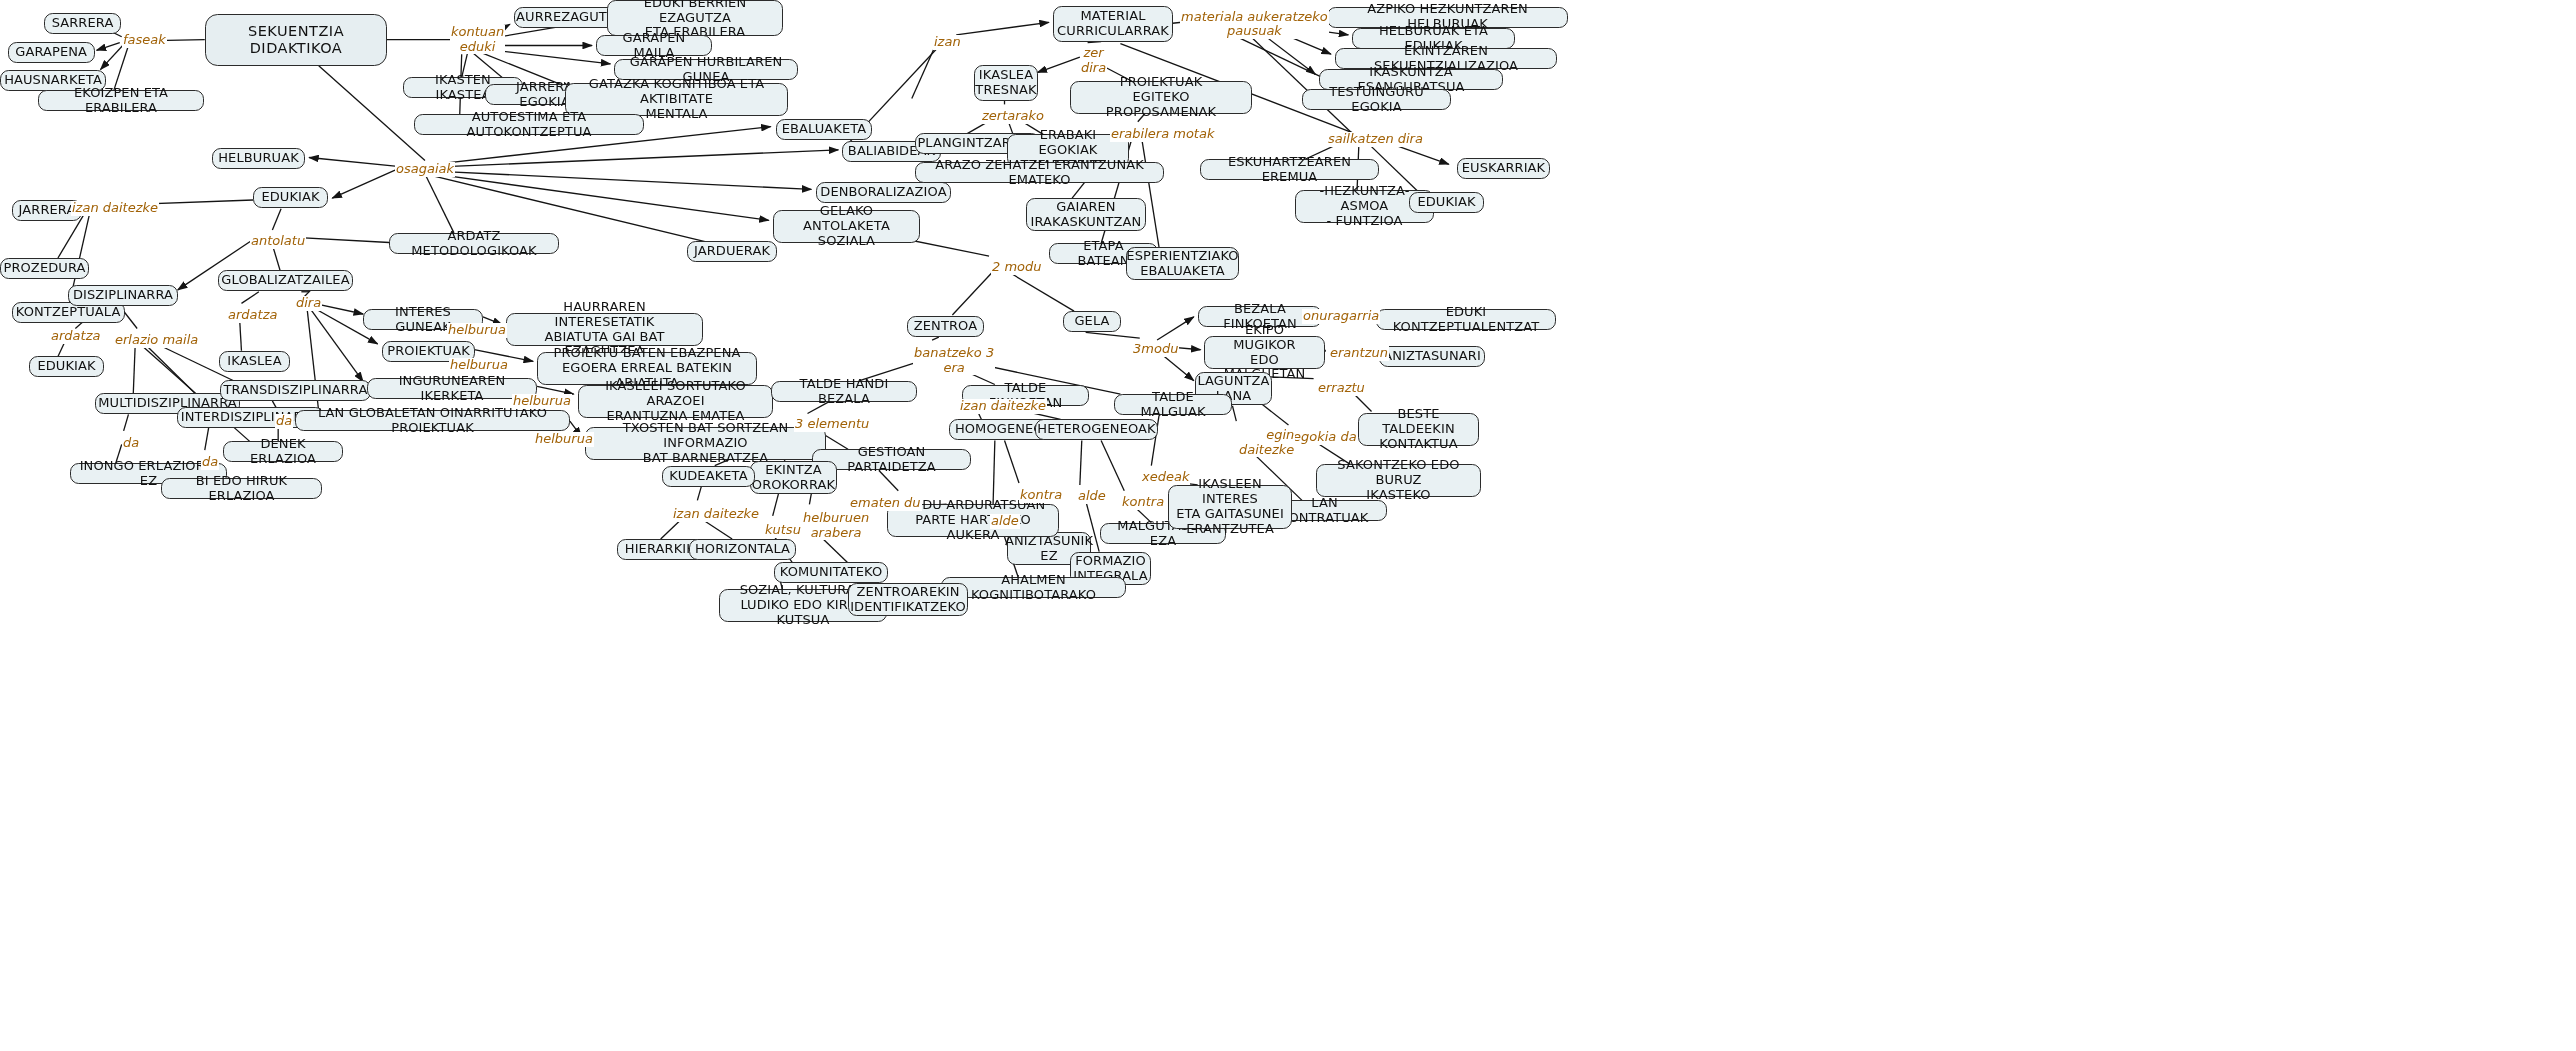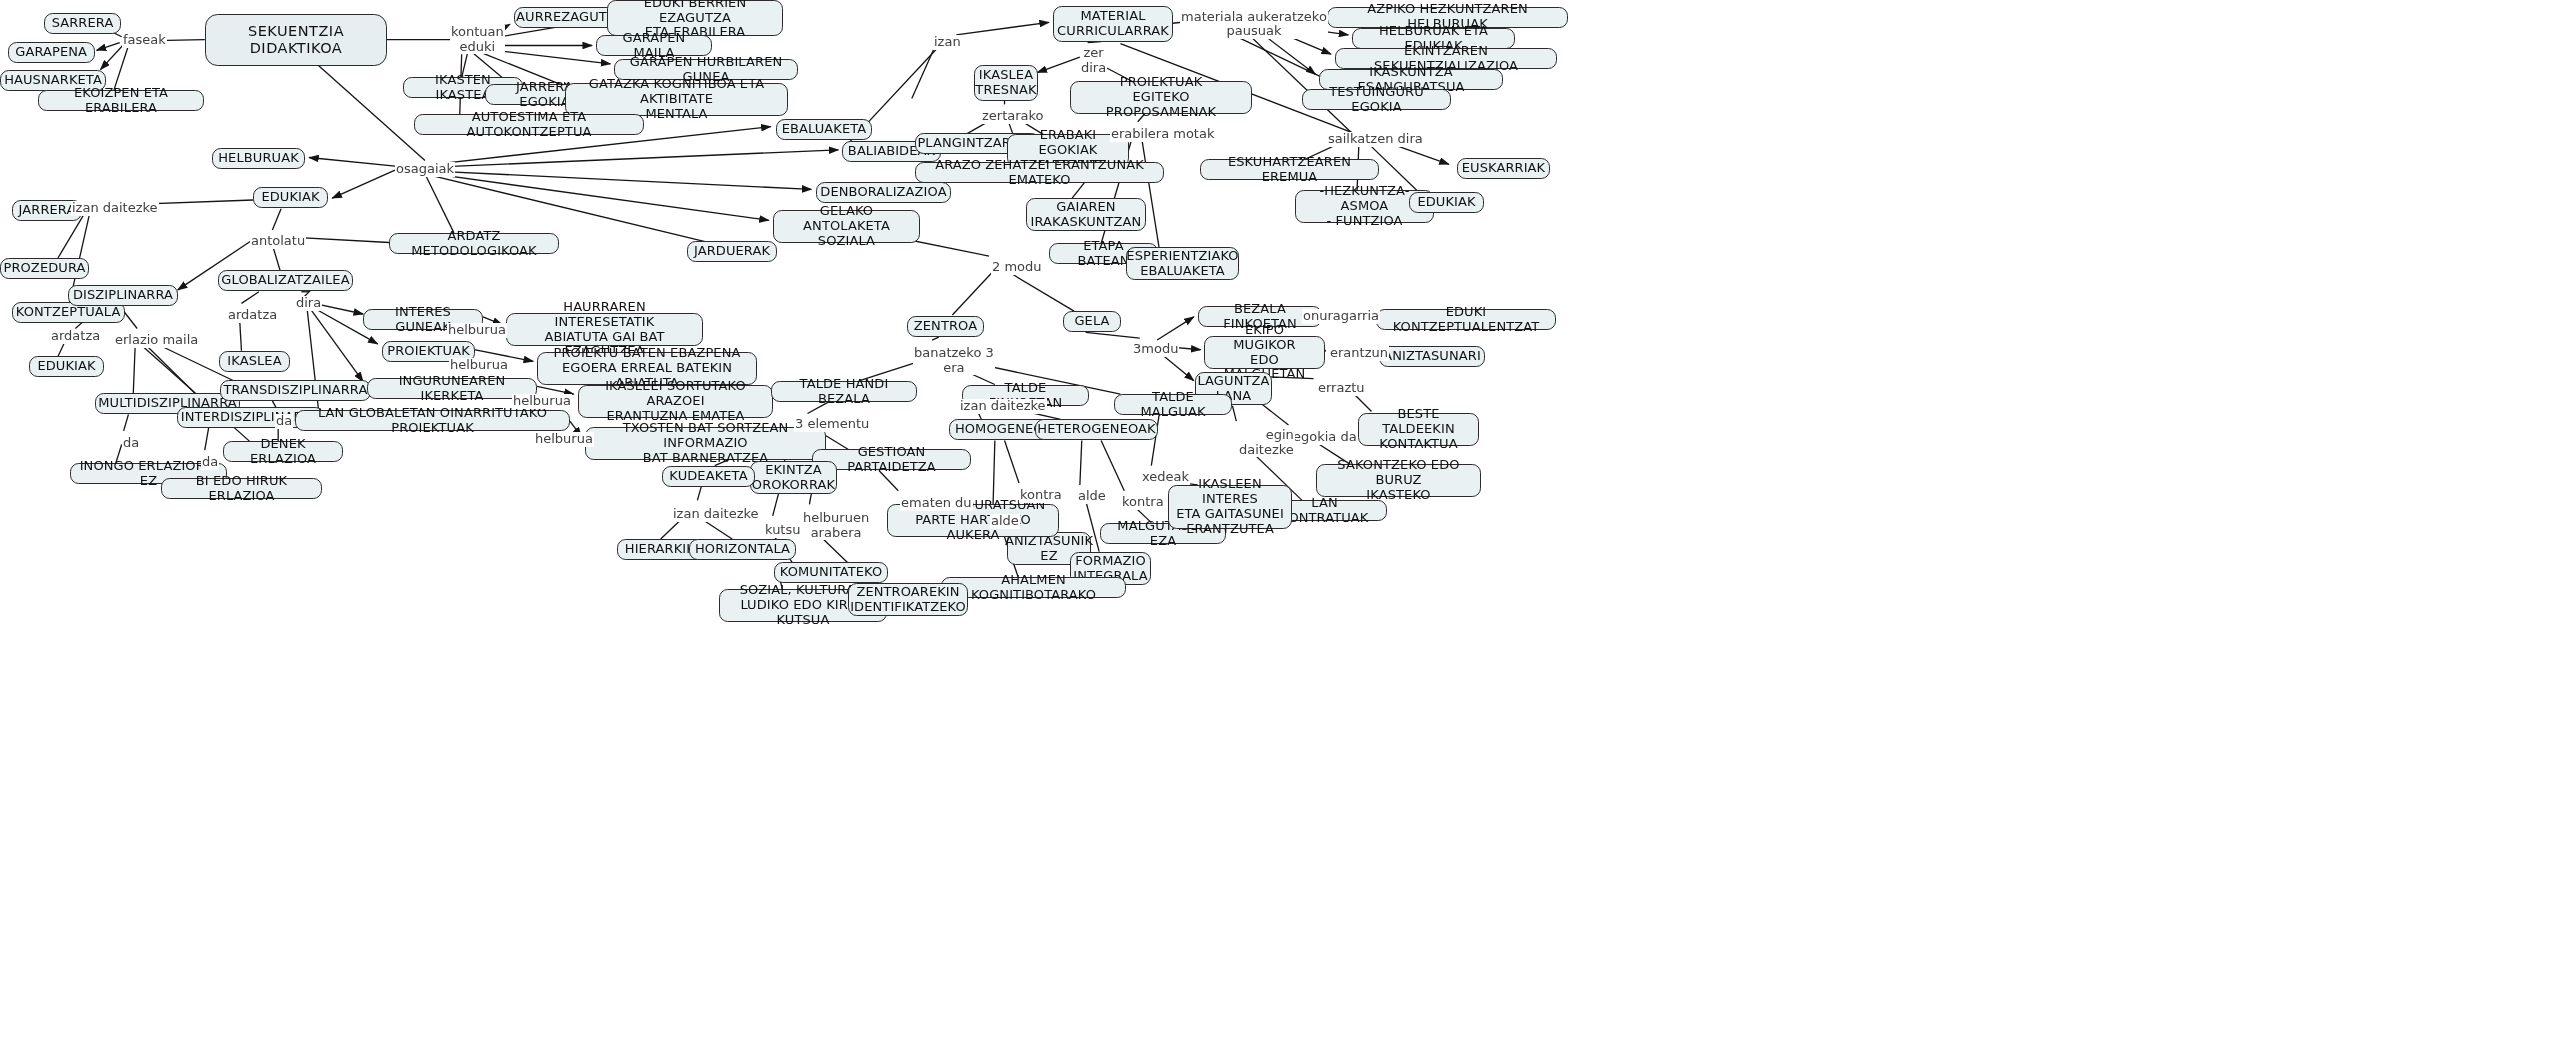--- a/index.html
+++ b/index.html
@@ -25,26 +25,27 @@
   }
   .node.root{
     background:#e6eef1;
     border-radius:12.6px;
     font-size:14.5px;
     letter-spacing:0.5px;
   }
   .linklabel{
     position:absolute;
     background:#ffffff;
-    color:#404040;
+    color:#a16207;
     font-size:13px;
     line-height:1.12;
     text-align:center;
     white-space:pre-line;
     padding:0 1px;
+    font-style:italic;
   }
 </style>
 </head>
 <body>
 
 <div id="canvas">
 
   <svg id="edges" xmlns="http://www.w3.org/2000/svg" viewBox="0 0 2667 1089" width="2576" height="1052">
     <defs>
       <marker id="ah" markerWidth="11" markerHeight="8" refX="10" refY="4" orient="auto" markerUnits="userSpaceOnUse">
@@ -364,20 +365,20 @@
       <div class="linklabel" style="left: 1292px; top: 430px;">egokia da</div>
       <div class="linklabel" style="left: 1238px; top: 428px; text-align: right;">egin
 daitezke</div>
       <div class="linklabel" style="left: 1141px; top: 470px;">xedeak</div>
       <div class="linklabel" style="left: 1019px; top: 488px;">kontra</div>
       <div class="linklabel" style="left: 1121px; top: 495px;">kontra</div>
       <div class="linklabel" style="left: 990px; top: 514px;">alde</div>
       <div class="linklabel" style="left: 1077px; top: 489px;">alde</div>
       <div class="linklabel" style="left: 959px; top: 399px;">izan daitezke</div>
       <div class="linklabel" style="left: 794px; top: 417px;">3 elementu</div>
-      <div class="linklabel" style="left: 900px; top: 496px;">ematen du</div>
+      <div class="linklabel" style="left: 849px; top: 496px;">ematen du</div>
       <div class="linklabel" style="left: 672px; top: 507px;">izan daitezke</div>
       <div class="linklabel" style="left: 764px; top: 523px;">kutsu</div>
       <div class="linklabel" style="left: 802px; top: 511px;">helburuen
 arabera</div>
     </div>
 </div>
 
 
 </body></html>

